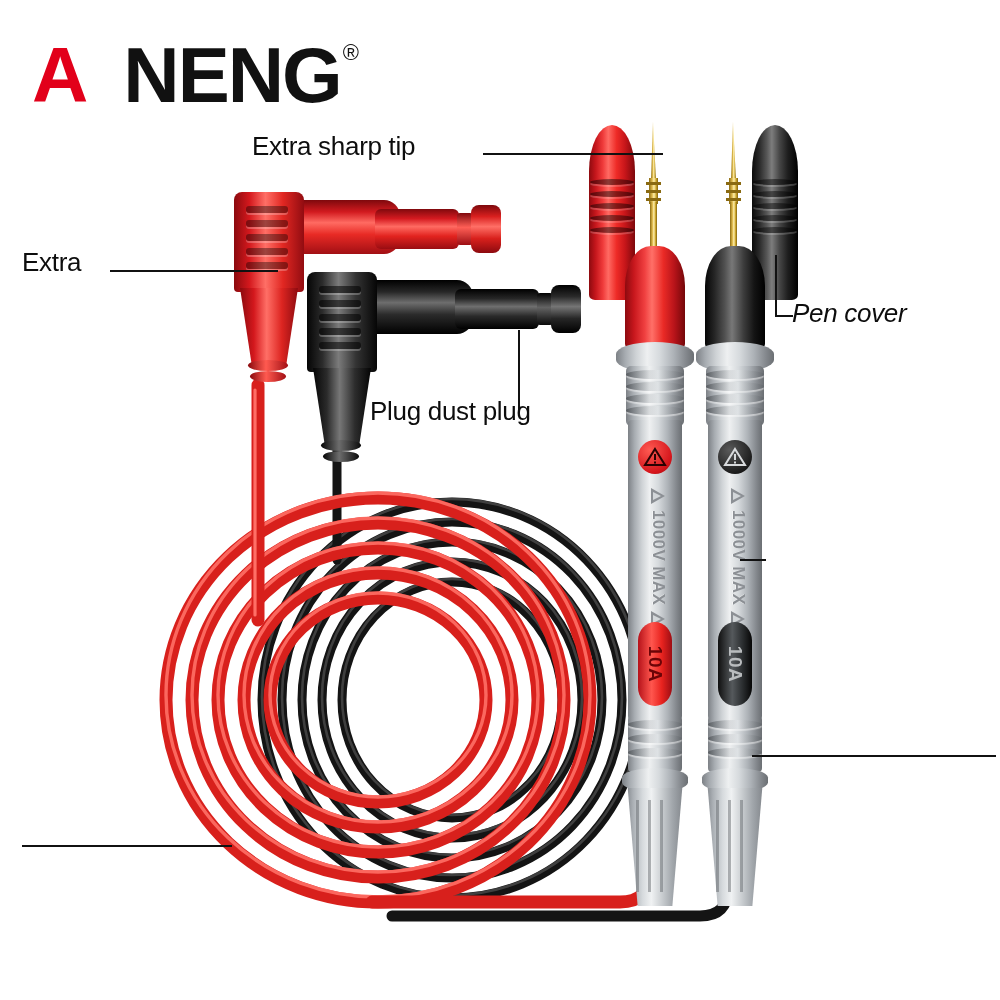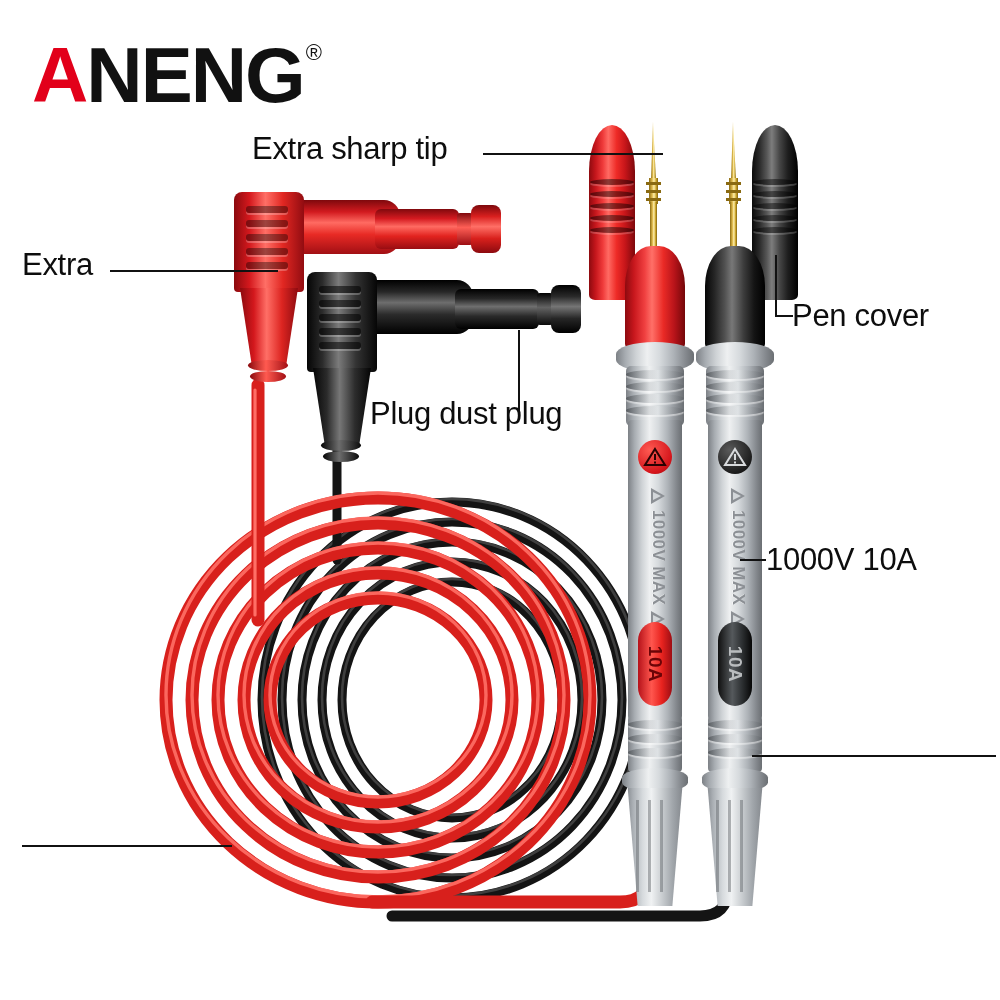--- a/index.html
+++ b/index.html
@@ -30,33 +30,33 @@
     line-height: 1;
   }
   .brand-mark {
     font-family: "Liberation Sans", sans-serif;
     font-weight: bold;
     font-size: 78px;
     letter-spacing: -2px;
     line-height: 0.95;
   }
   .brand-a { color: #e2001a; }
-  .brand-rest { color: #111111; }
+  .brand-rest { color: #111111; margin-left: 37px; }
   .brand-reg {
     font-size: 22px;
     color: #111111;
     margin-top: 4px;
     margin-left: 2px;
     font-weight: normal;
   }
 
   
   .callout {
     position: absolute;
-    font-size: 31px;
+    font-size: 26px;
     color: #0d0d0d;
     line-height: 1.08;
     white-space: pre-line;
     letter-spacing: -0.3px;
   }
   .leader {
     position: absolute;
     background: #111111;
   }
   .leader-h { height: 2px; }
@@ -487,25 +487,24 @@
   </div>
 
   <div class="callout" style="left:252px; top:132px;">Extra sharp tip</div>
   <div class="leader leader-h" style="left:483px; top:153px; width:180px;"></div>
 
   <div class="callout" style="left:22px; top:248px;">Extra</div>
   <div class="leader leader-h" style="left:110px; top:270px; width:168px;"></div>
 
   <div class="leader leader-v" style="left:775px; top:255px; height:62px;"></div>
   <div class="leader leader-h" style="left:775px; top:315px; width:18px;"></div>
-  <div class="callout" style="left:792px; top:299px;">Pen cover</div>
+  <div class="callout" style="left:792px; top:299px;font-style:italic;">Pen cover</div>
 
   <div class="leader leader-v" style="left:518px; top:330px; height:82px;"></div>
   <div class="callout" style="left:370px; top:397px;">Plug dust plug</div>
 
   <div class="leader leader-h" style="left:740px; top:559px; width:26px;"></div>
-  <div class="callout" style="left:766px; top:543px;">1000V 10A</div>
 
   <div class="leader leader-h" style="left:752px; top:755px; width:244px;"></div>
 
   <div class="leader leader-h" style="left:22px; top:845px; width:210px;"></div>
 
 </div>
 
 </body></html>

